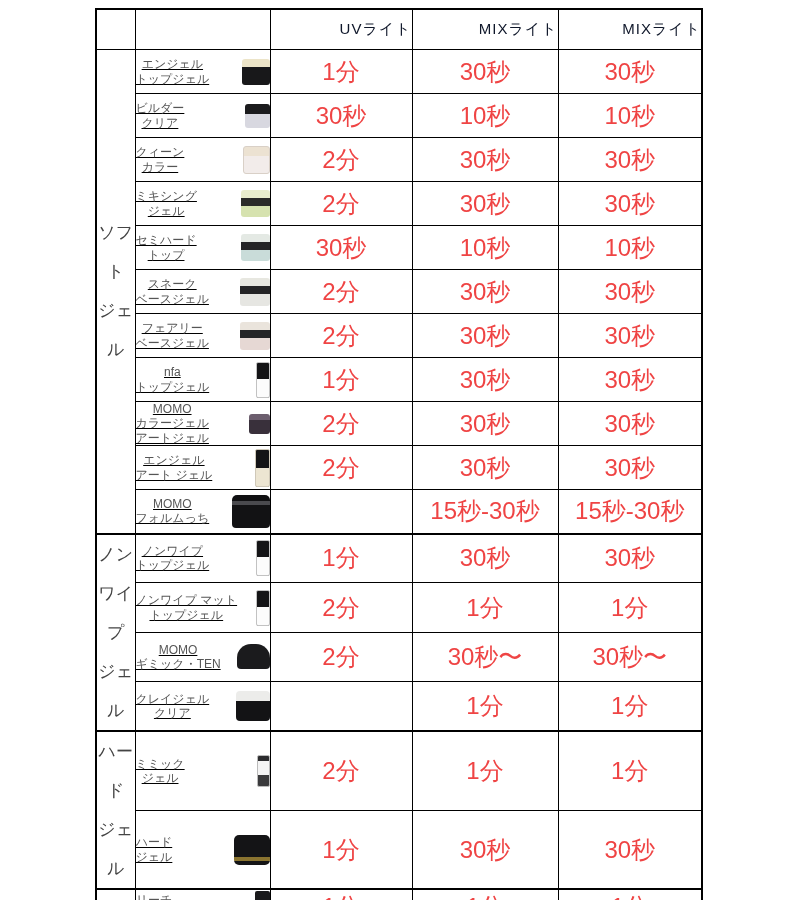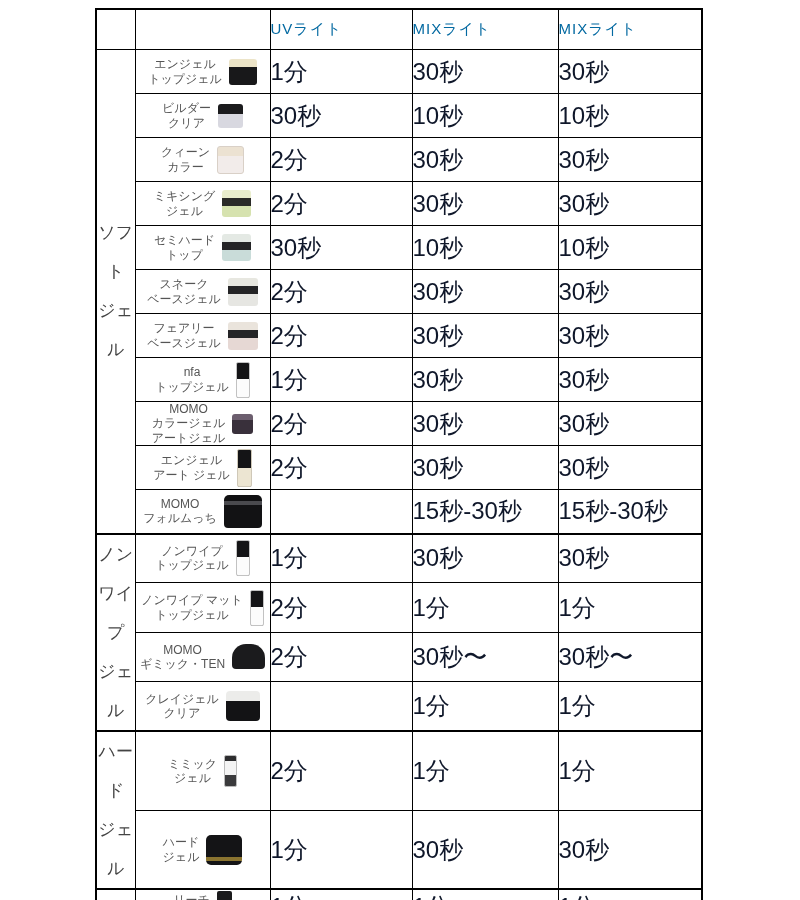--- a/index.html
+++ b/index.html
@@ -1,31 +1,31 @@
 <!DOCTYPE html>
 <html><head>
 <meta charset="utf-8">
 <style>
   html,body{margin:0;padding:0;}
   body{width:800px;height:900px;background:#ffffff;position:relative;
        font-family:"Liberation Sans","DejaVu Sans",sans-serif;}
   .table-wrap{position:absolute;left:95px;top:8px;}
   table{border-collapse:collapse;table-layout:fixed;border:2px solid #000;}
   th,td{border:1px solid #000;padding:0;overflow:hidden;}
-  thead th{height:39px;font-size:15px;font-weight:400;color:#0369a1;text-align:left;vertical-align:middle;letter-spacing:1px;}
+  thead th{height:39px;font-size:15px;font-weight:400;color:#0f172a;text-align:right;vertical-align:middle;letter-spacing:1px;}
   tbody tr{height:44px;}
   tbody tr.last-row{height:36px;padding-left:33px;}
   tr.group-start td{border-top:2px solid #000;}
   td.gcell{font-size:17px;color:#444;text-align:center;vertical-align:middle;line-height:2.3;}
   td.gcell span{display:block;}
   td.pcell{vertical-align:middle;}
-  .pwrap{display:flex;align-items:center;justify-content:center;gap:7px;height:100%;}
+  .pwrap{display:flex;align-items:center;justify-content:space-between;gap:7px;height:100%;text-decoration:underline;}
   .pname{font-size:12px;color:#555;text-align:center;line-height:1.18;}
   .pname span{display:block;}
-  td.tcell{font-size:24px;color:#0f172a;vertical-align:middle;}
+  td.tcell{font-size:24px;color:#ef4444;text-align:center;vertical-align:middle;}
   
   .pimg{display:inline-block;flex:none;}
   [data-icon="jar-angel"]{width:28px;height:26px;border-radius:3px;background:linear-gradient(180deg,#ece4c8 0 32%,#18181a 32%);}
   [data-icon="jar-builder"]{width:25px;height:24px;border-radius:3px;background:linear-gradient(180deg,#1b1b1d 0 40%,#d8d8e0 40%);}
   [data-icon="jar-queen"]{width:25px;height:26px;border-radius:3px;border:1px solid #d9d0c7;background:linear-gradient(180deg,#ece2d2 0 35%,#f2ecea 35%);}
   [data-icon="jar-mixing"]{width:29px;height:27px;border-radius:3px;background:linear-gradient(180deg,#e9edcd 0 30%,#2a2a28 30% 58%,#d6e2af 58%);}
   [data-icon="jar-semihard"]{width:29px;height:27px;border-radius:3px;background:linear-gradient(180deg,#e4e9e4 0 30%,#242426 30% 58%,#c9dcd9 58%);}
   [data-icon="jar-snake"]{width:30px;height:28px;border-radius:3px;background:linear-gradient(180deg,#e7e7e0 0 28%,#242426 28% 58%,#e6e6e2 58%);}
   [data-icon="jar-fairy"]{width:30px;height:28px;border-radius:3px;background:linear-gradient(180deg,#eae4dc 0 28%,#242426 28% 58%,#e6d8d4 58%);}
   [data-icon="bottle-nfa"],[data-icon="bottle-nonwipe-top"],[data-icon="bottle-nonwipe-matte"]{width:12px;height:34px;border:1px solid #c2c2c2;border-radius:2px;background:linear-gradient(180deg,#141416 0 46%,#fcfcfc 46%);}

